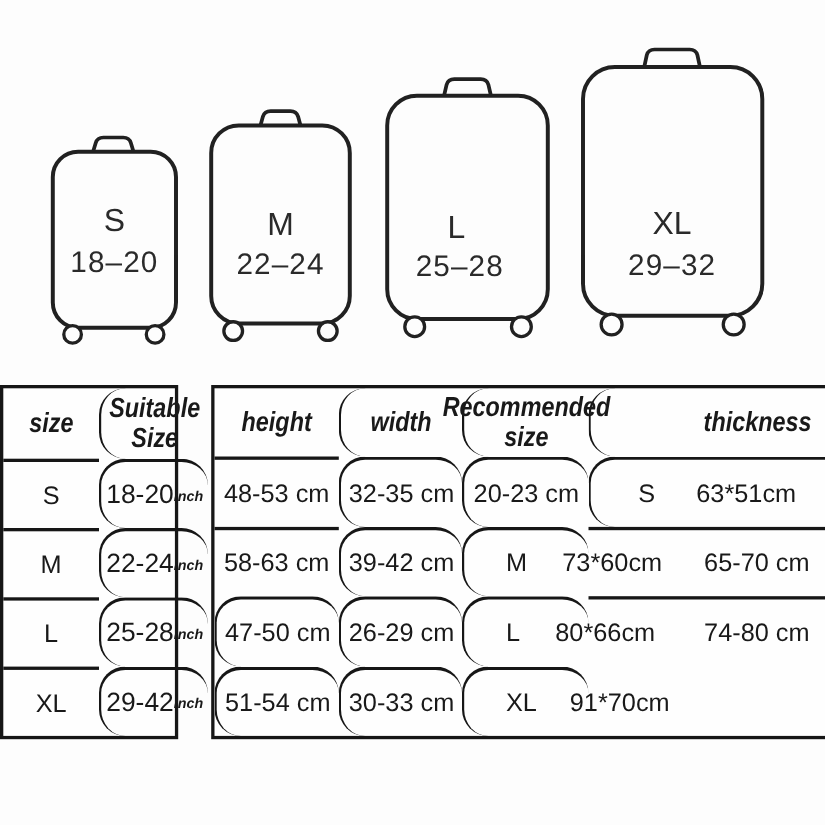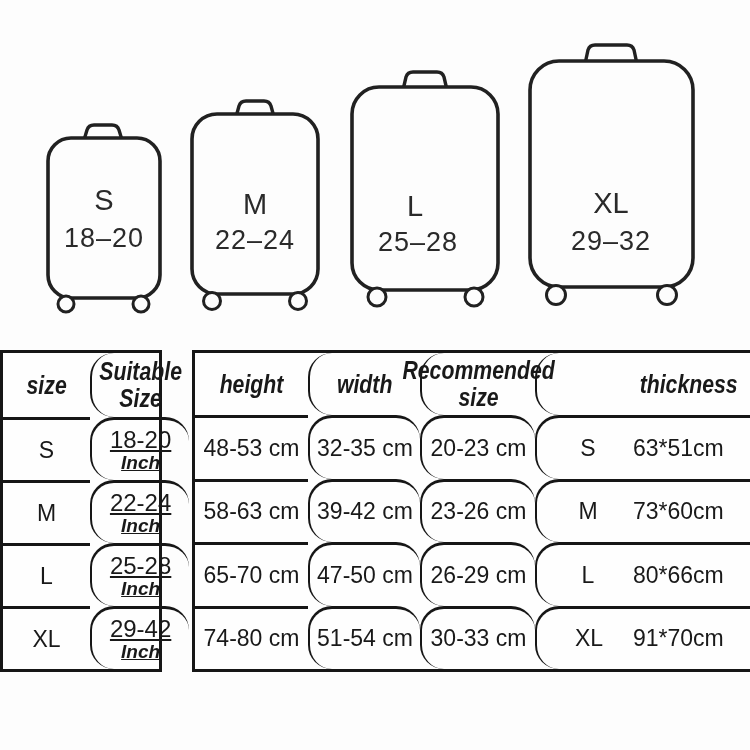--- a/index.html
+++ b/index.html
@@ -55,24 +55,24 @@
     font-weight: bold;
     font-style: italic;
     font-size: 25px;
     line-height: 1.08;
   }
   .hdr > span {
     display: inline-block;
     transform: scaleX(0.85);
     white-space: pre-line;
   }
-  .range-cell { flex-direction: column; line-height: 1; text-decoration: underline; }
+  .range-cell { flex-direction: row; line-height: 1; }
   .range-num { font-size: 24px; }
   .inch {
-    font-size: 19px;
+    font-size: 13px;
     font-weight: bold;
     font-style: italic;
     margin-top: 1px;
   }
   .rec-cell {
     justify-content: flex-start;
     padding-left: 38px;
     gap: 32px;
   }
   .rec-size { width: 26px; text-align: center; }
@@ -173,21 +173,20 @@
     <div class="cell bt">48-53 cm</div>
     <div class="cell bl bt">32-35 cm</div>
     <div class="cell bl bt">20-23 cm</div>
     <div class="cell bl bt rec-cell">
       <span class="rec-size">S</span>
       <span class="rec-dims">63*51cm</span>
     </div>
 
     <div class="cell bt">58-63 cm</div>
     <div class="cell bl bt">39-42 cm</div>
-    <div class="cell bl bt">23-26 cm</div>
     <div class="cell bl bt rec-cell">
       <span class="rec-size">M</span>
       <span class="rec-dims">73*60cm</span>
     </div>
 
     <div class="cell bt">65-70 cm</div>
     <div class="cell bl bt">47-50 cm</div>
     <div class="cell bl bt">26-29 cm</div>
     <div class="cell bl bt rec-cell">
       <span class="rec-size">L</span>

